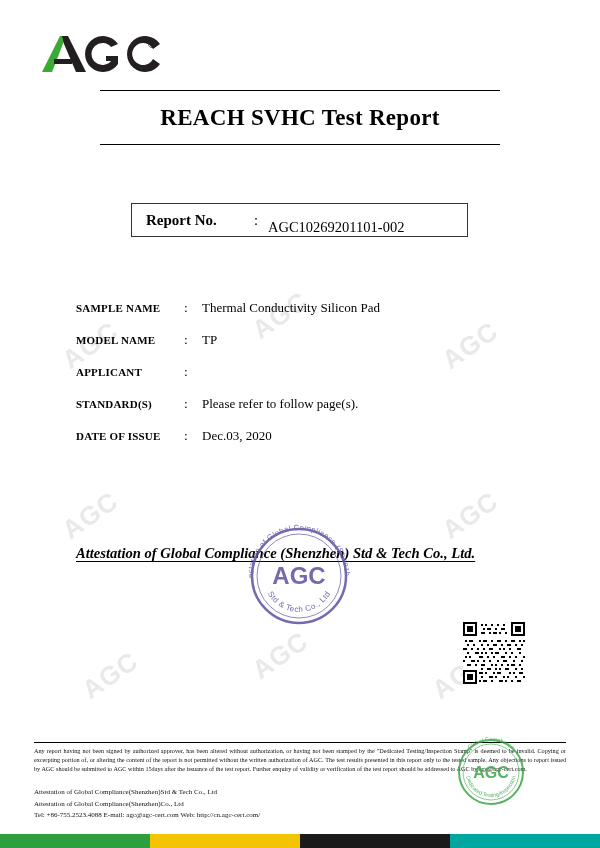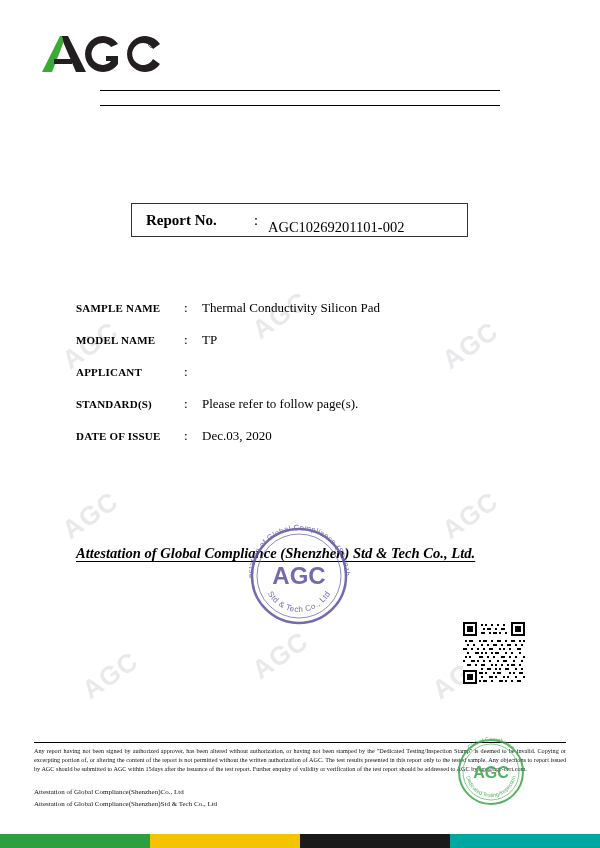--- a/index.html
+++ b/index.html
@@ -236,20 +236,21 @@
 
       <path d="M78 12 A18 18 0 1 0 78 32 L78 24 L66 24 L66 29 L71 29 A11 11 0 1 1 71 15 Z" fill="#231f20"></path>
 
       <path d="M120 12 A18 18 0 1 0 120 32 L113 27 A11 11 0 1 1 113 17 Z" fill="#231f20"></path>
     </svg>
     <span class="logo-reg">®</span>
   </div>
 
   <div class="title-wrap">
     <div class="title-rule-top"></div>
+    <div class="doc-title">REACH SVHC Test Report</div>
     <div class="title-rule-bottom"></div>
   </div>
 
   <div class="reportno-box">
     <span class="reportno-label">Report No.</span>
     <span class="reportno-colon">:</span>
     <span class="reportno-value">AGC10269201101-002</span>
   </div>
 
   <div class="fields">
@@ -426,22 +427,23 @@
           <rect x="27" y="29" width="2" height="1"></rect>
       </g>
     </svg>
   </div>
 
   <div class="footer-rule"></div>
 
   <div class="footer-disclaimer">Any report having not been signed by authorized approver, has been altered without authorization, or having not been stamped by the "Dedicated Testing/Inspection Stamp" is deemed to be invalid. Copying or excerpting portion of, or altering the content of the report is not permitted without the written authorization of AGC. The test results presented in this report only to the tested sample. Any objections to report issued by AGC should be submitted to AGC within 15days after the issuance of the test report. Further enquiry of validity or verification of the test report should be addressed to AGC by agc@agc-cert.com.</div>
 
   <div class="footer-contact">
+    <div>Attestation of Global Compliance(Shenzhen)Std &amp; Tech Co., Ltd</div>
     <div>Attestation of Global Compliance(Shenzhen)Co., Ltd</div>
-    <div>Attestation of Global Compliance(Shenzhen)Std &amp; Tech Co., Ltd</div>
+    <div>Tel: +86-755.2523.4088      E-mail: agc@agc-cert.com      Web: http://cn.agc-cert.com/</div>
   </div>
 
   <div class="stamp-small">
     <svg width="78" height="78" viewBox="0 0 78 78" xmlns="http://www.w3.org/2000/svg">
       <defs>
         <path id="arcTop2" d="M 8 39 A 31 31 0 0 1 70 39"></path>
         <path id="arcBot2" d="M 14 39 A 25 25 0 0 0 64 39"></path>
       </defs>
       <circle cx="39" cy="39" r="32" fill="none" stroke="#2e9f3e" stroke-width="2"></circle>
       <circle cx="39" cy="39" r="28" fill="none" stroke="#2e9f3e" stroke-width="0.7"></circle>

